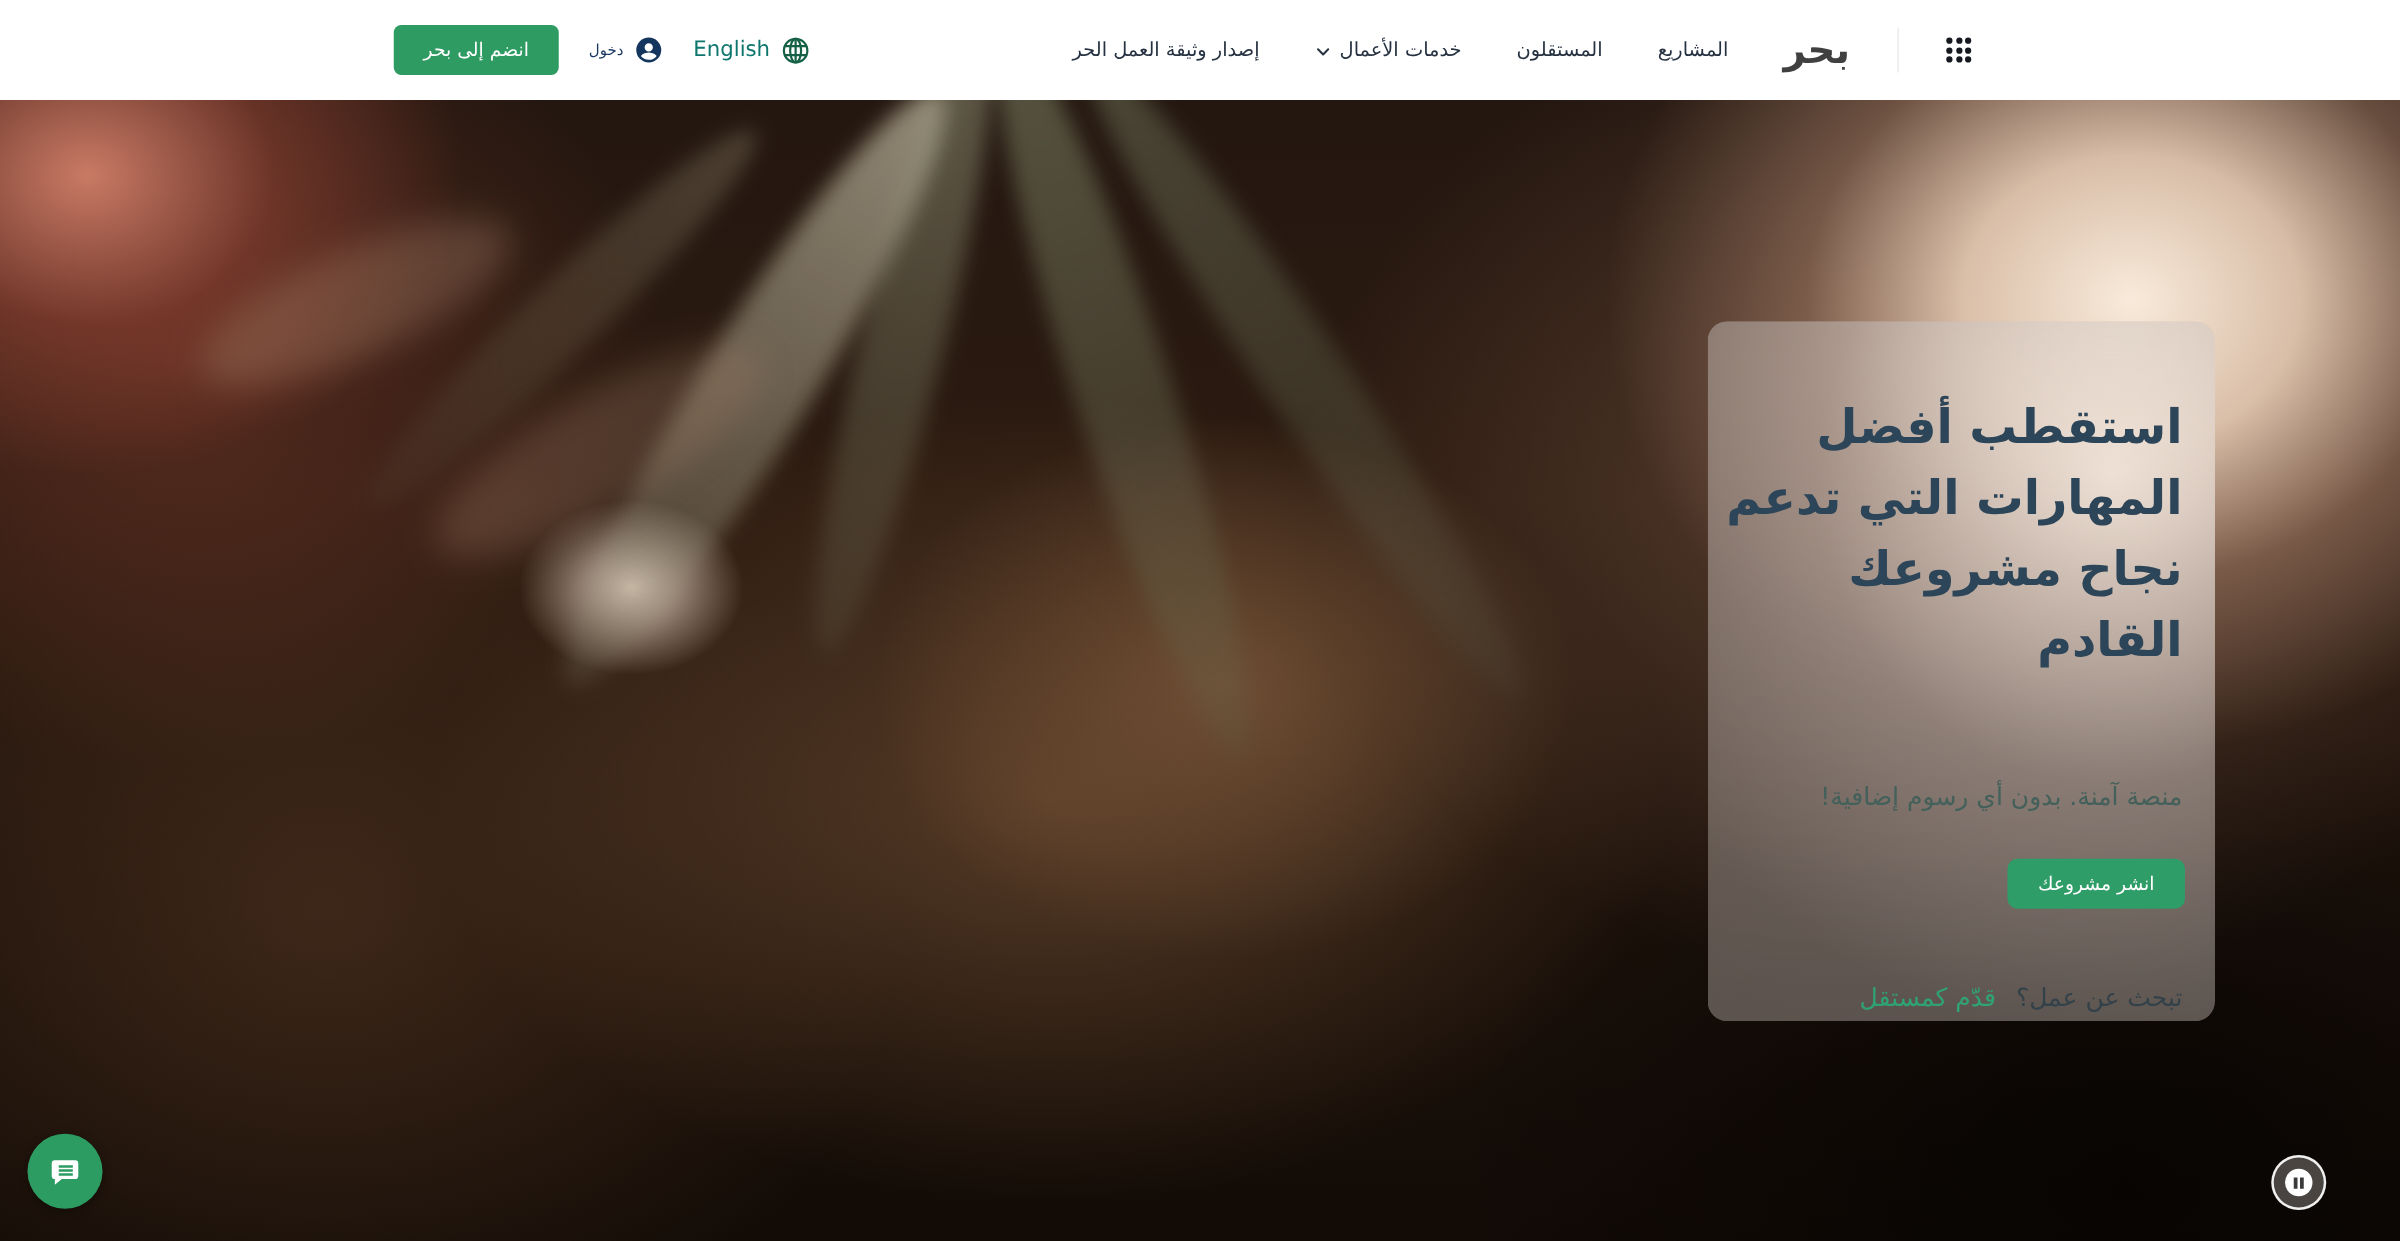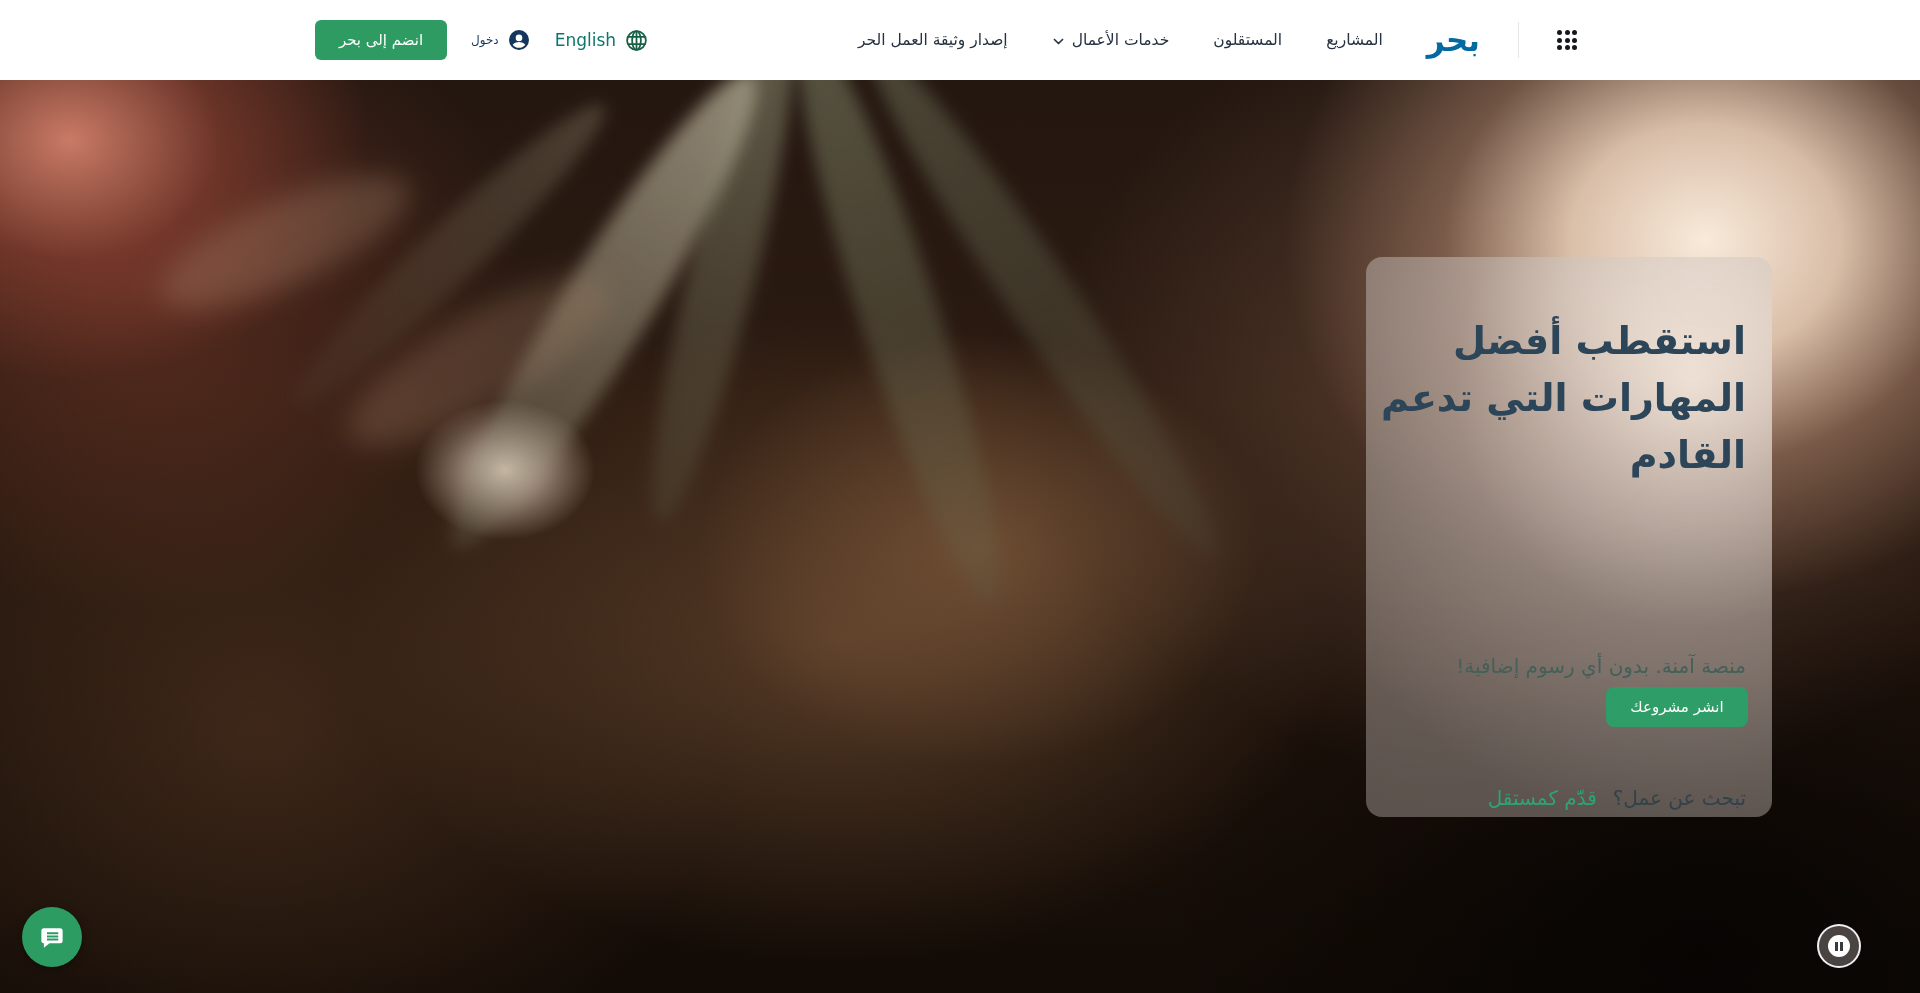--- a/index.html
+++ b/index.html
@@ -11,21 +11,21 @@
     position:absolute; top:0; left:0; width:1920px; height:80px;
     background:#ffffff; direction:rtl;
     display:flex; align-items:center; justify-content:space-between;
     padding:0 343px 0 315px; z-index:30;
   }
   .nav-cluster { display:flex; align-items:center; gap:44px; }
   .apps-grid { display:grid; grid-template-columns:repeat(3,5px); grid-template-rows:repeat(3,5px);
     gap:2.5px; cursor:pointer; }
   .apps-grid span { width:5px; height:5px; border-radius:50%; background:#15191f; }
   .v-divider { width:1px; height:36px; background:#e7e7e7; margin:0 -6px; }
-  .logo { font-size:31px; font-weight:800; color:#0369a1; letter-spacing:-1px; cursor:pointer; }
+  .logo { font-size:31px; font-weight:800; color:#404040; letter-spacing:-1px; cursor:pointer; }
   .nav-item { font-size:15.5px; color:#263241; cursor:pointer; white-space:nowrap;
     display:flex; align-items:center; gap:7px; }
   .chev { width:13px; height:13px; stroke:#263241; fill:none; stroke-width:2;
     stroke-linecap:round; stroke-linejoin:round; margin-top:3px; }
 
   .account-cluster { display:flex; align-items:center; gap:24px; }
   .lang-switch { display:flex; align-items:center; gap:8px; color:#0f766e; font-size:17px; cursor:pointer; }
   .globe-svg { width:25px; height:25px; stroke:#166146; fill:none; stroke-width:1.7; }
   .login { display:flex; align-items:center; gap:8px; color:#17365e; font-size:12px; cursor:pointer; }
   .person-svg { width:24px; height:24px; fill:#14355e; }
@@ -69,21 +69,21 @@
     background:
       radial-gradient(430px 450px at 80% 22%, rgba(252,240,230,0.78) 0%, rgba(201,187,180,0.42) 55%, rgba(152,142,136,0.30) 100%),
       linear-gradient(205deg, rgba(168,158,152,0.42), rgba(128,118,112,0.44));
     backdrop-filter: blur(20px) brightness(1.04);
     -webkit-backdrop-filter: blur(20px) brightness(1.04);
   }
   .hero-title { position:absolute; top:56px; right:26px; left:10px; text-align:right;
     color:#2c4558; font-size:38px; font-weight:700; line-height:57px; }
   .hero-title div { white-space:nowrap; }
   .hero-subtitle { position:absolute; top:368px; right:26px; font-size:20px;
-    color:#43605a; white-space:nowrap;margin-top:29px; }
+    color:#43605a; white-space:nowrap; }
   .cta-btn { position:absolute; top:430px; right:24px; width:142px; height:40px;
     background:#2f9d68; color:#ffffff; border:none; border-radius:8px;
     font-size:15px; font-family:inherit; cursor:pointer; }
   .prompt-row { position:absolute; bottom:7px; right:26px; display:flex; direction:rtl;
     align-items:baseline; gap:16px; font-size:20px; white-space:nowrap; }
   .prompt-text { color:#33424a; }
   .prompt-link { color:#2fa473; cursor:pointer; }
 
   
   .chat-fab { position:absolute; left:22px; bottom:26px; width:60px; height:60px;
@@ -160,20 +160,21 @@
   <div class="leaf leaf3"></div>
   <div class="leaf leaf4"></div>
   <div class="leaf leaf5"></div>
   <div class="leaf smoke1"></div>
   <div class="leaf smoke2"></div>
 
   <div class="hero-card">
     <h1 class="hero-title">
       <div>استقطب أفضل</div>
       <div>المهارات التي تدعم</div>
+      <div>نجاح مشروعك</div>
       <div>القادم</div>
     </h1>
     <p class="hero-subtitle">منصة آمنة. بدون أي رسوم إضافية!</p>
     <button class="cta-btn">انشر مشروعك</button>
     <div class="prompt-row">
       <span class="prompt-text">تبحث عن عمل؟</span>
       <span class="prompt-link">قدّم كمستقل</span>
     </div>
   </div>
 </section>

